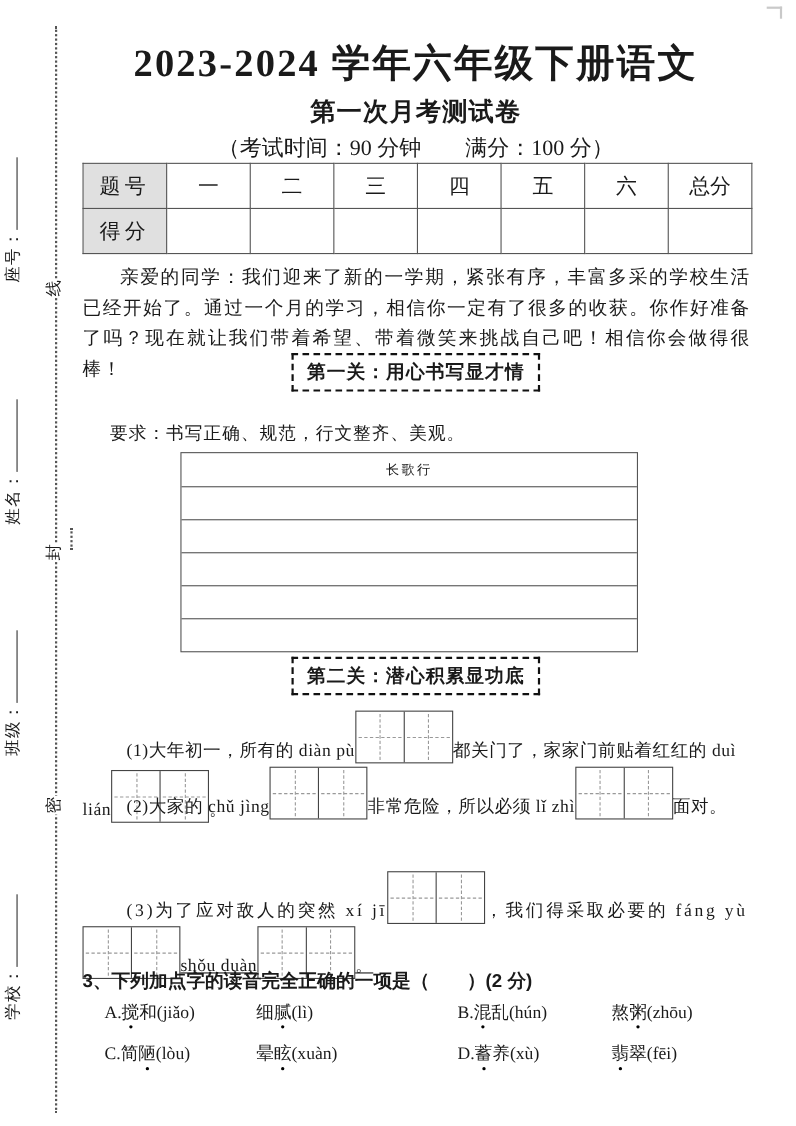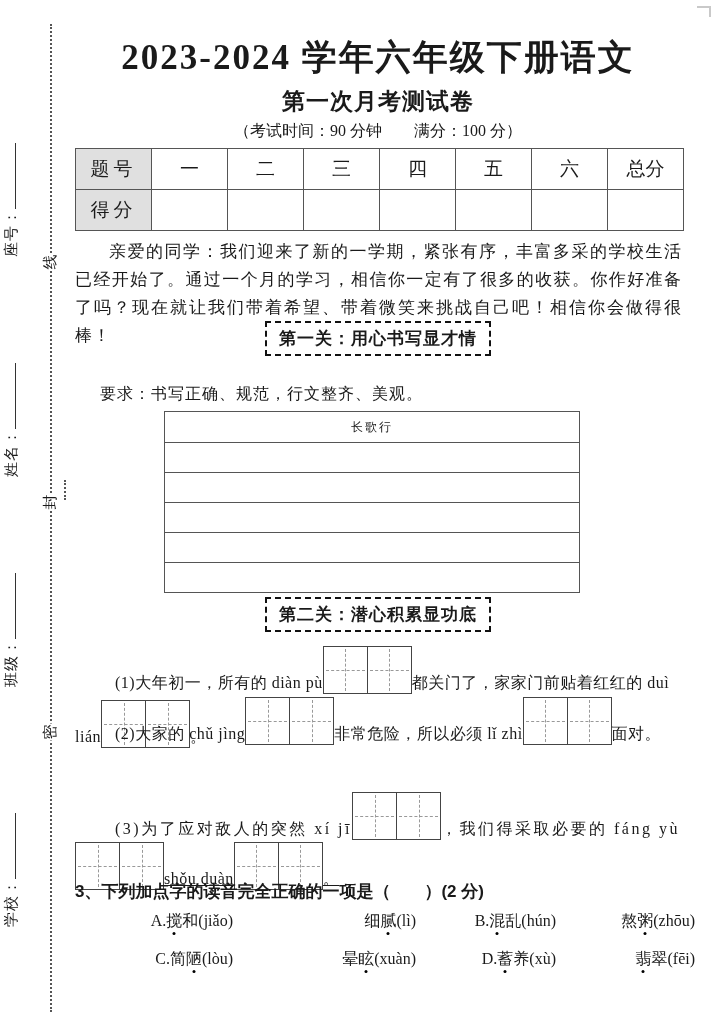--- a/index.html
+++ b/index.html
@@ -10,21 +10,21 @@
   }
   .page{position:absolute;inset:0;}
   .abs{position:absolute;}
   .sans{font-family:"Liberation Sans","DejaVu Sans",sans-serif;}
 
   
   .title{left:75px;top:34px;width:606px;text-align:center;
     font-size:35px;font-weight:bold;letter-spacing:2px;}
   .subtitle{left:75px;top:86px;width:606px;text-align:center;
     font-size:23px;font-weight:bold;letter-spacing:1px;}
-  .exam-meta{left:75px;top:121px;width:606px;text-align:center;font-size:16px;}
+  .exam-meta{left:75px;top:121px;width:606px;text-align:center;font-size:20px;}
   .corner-mark{left:697px;top:6px;width:12px;height:9px;
     border-top:2px solid #c9c9c9;border-right:2px solid #c9c9c9;}
 
   
   .score-table{left:75px;top:148px;border-collapse:collapse;table-layout:fixed;}
   .score-table td{border:1.6px solid #555;height:38px;text-align:center;
     font-size:19px;background:#fff;}
   .score-table td.rowhead{background:#e0e0e0;width:73px;letter-spacing:4px;}
   .score-table td.num{width:73px;}
 
@@ -57,21 +57,21 @@
   .q2row{left:75px;width:612px;display:flex;align-items:flex-end;font-size:16px;letter-spacing:0.5px;}
   .q2row span.t{white-space:nowrap;line-height:22px;}
   .r1{top:646px;} .r2{top:700px;} .r3{top:697px;} .r4{top:792px;} .r5{top:842px;text-decoration:underline;}
   .ind{margin-left:40px;}
   .spread{letter-spacing:2.5px;}
 
   
   .q3-title{left:75px;top:880px;font-size:17px;font-weight:bold;}
   .q3-grid{left:95px;top:910px;width:600px;display:grid;
     grid-template-columns:138px 183px 140px auto;row-gap:16px;font-size:16px;}
-  .q3cell{white-space:nowrap;line-height:22px;text-align:right;}
+  .q3cell{white-space:nowrap;line-height:22px;}
   .dotchar{position:relative;display:inline-block;}
   .dotchar::after{content:"";position:absolute;left:50%;bottom:-3px;width:3px;height:3px;
     border-radius:50%;background:#000;transform:translateX(-50%);}
 
   
   .seal-line{left:50px;top:24px;height:988px;border-left:2px dotted #555;}
   .seal-dots{left:64px;top:480px;height:20px;border-left:2px dotted #555;}
   .vlabel{transform-origin:0 100%;transform:rotate(-90deg);white-space:nowrap;
     font-size:15px;letter-spacing:1px;}
   .vlabel .blank{display:inline-block;width:66px;border-bottom:1px solid #333;height:4px;}

